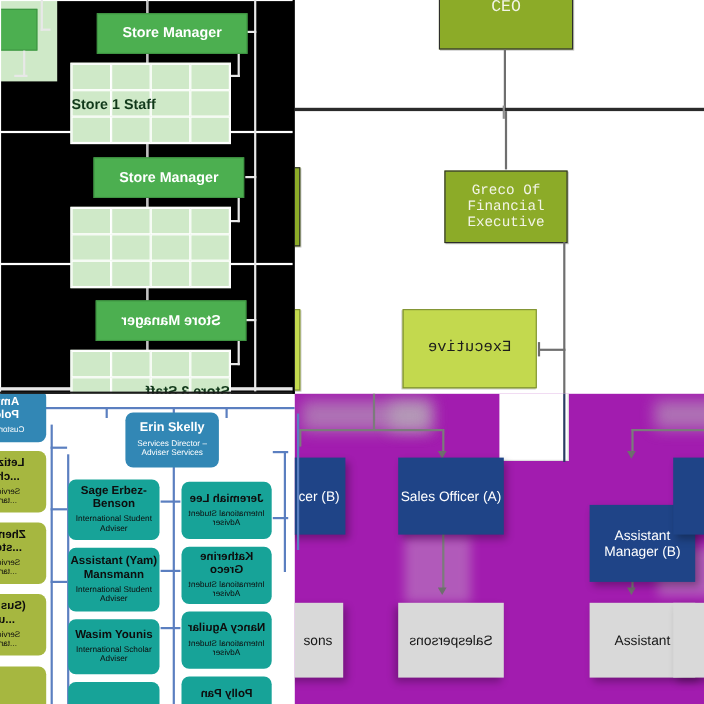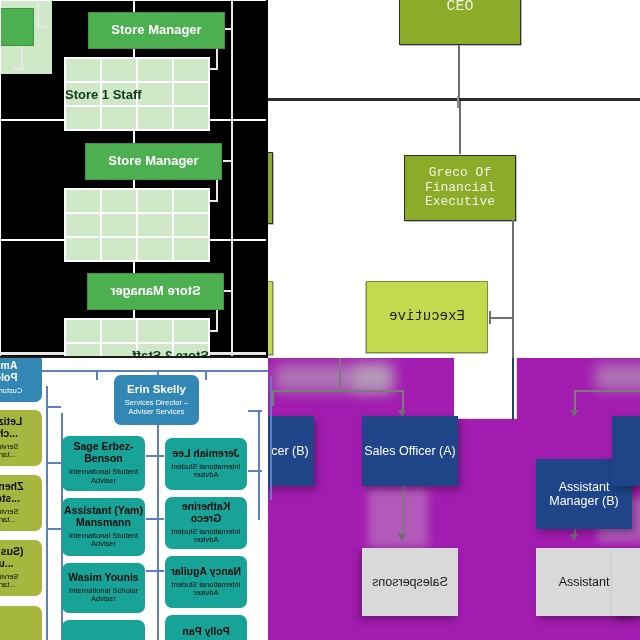--- a/index.html
+++ b/index.html
@@ -356,20 +356,23 @@
     <div class="node sl-node" style="left:94px;top:58px;width:96px;height:70px;">
       <span>Sales Officer (A)</span>
     </div>
     <div class="node sl-node" style="left:268px;top:58px;width:96px;height:70px;margin-top:43px;">
       <span>Assistant</span>
       <span>Manager (B)</span>
     </div>
 
     <div class="node sl-node" style="left:344px;top:58px;width:46px;height:70px;"></div>
 
+    <div class="node sl-node sl-grey" style="left:-12px;top:190px;width:56px;height:68px;">
+      <span style="padding-left:10px;">sons</span>
+    </div>
     <div class="node sl-node sl-grey mirror" style="left:94px;top:190px;width:96px;height:68px;">
       <span>Salespersons</span>
     </div>
     <div class="node sl-node sl-grey" style="left:268px;top:190px;width:96px;height:68px;">
       <span>Assistant</span>
     </div>
     <div class="node sl-node sl-grey" style="left:344px;top:190px;width:40px;height:68px;"></div>
 
     <div class="bline v" style="left:2px;top:18px;height:124px;background:#5b7fc0;width:1.5px;position:absolute;"></div>
   </div>

